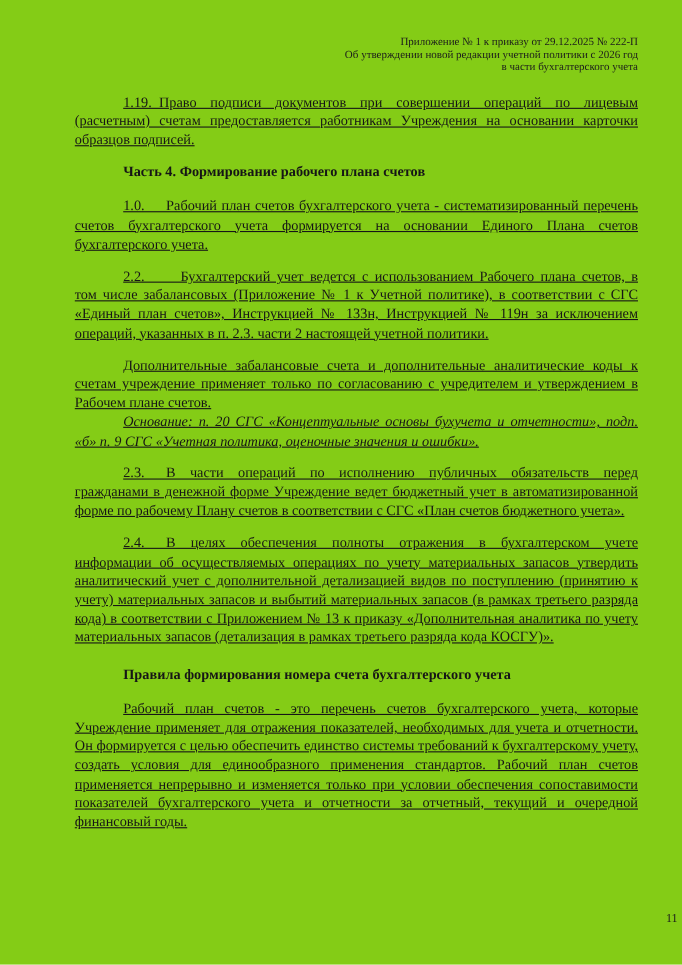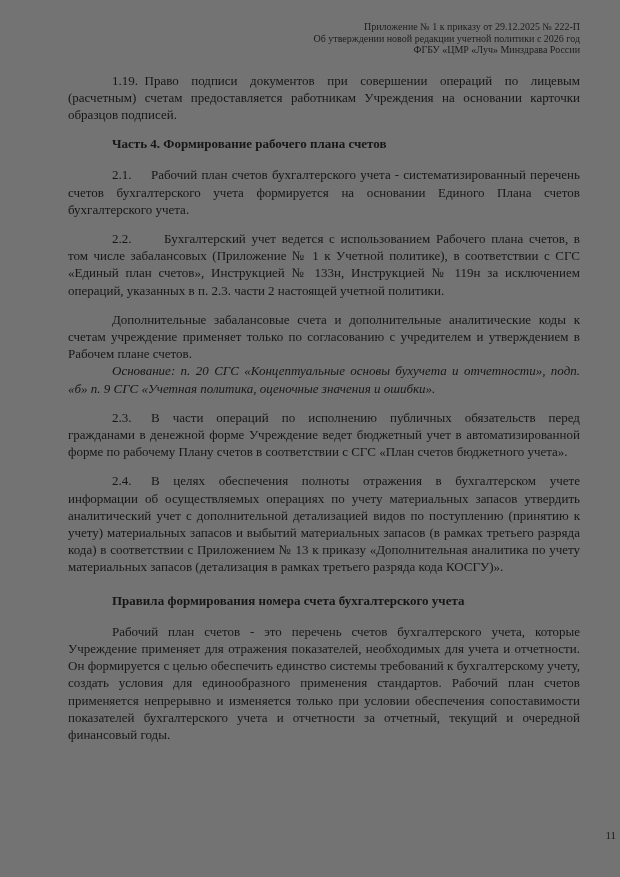--- a/index.html
+++ b/index.html
@@ -5,40 +5,41 @@
   html, body {
     margin: 0;
     padding: 0;
     background: #ffffff;
   }
   .page {
     position: relative;
     width: 620px;
     height: 877px;
     margin: 0 auto;
-    background: #737373;
+    background: #84cc16;
     color: #161616;
     font-family: "Liberation Serif", "DejaVu Serif", serif;
     box-sizing: border-box;
-    padding: 21px 40px 0 68px;
+    padding: 33px 40px 0 68px;
     overflow: hidden;
   }
   .doc-header {
     text-align: right;
     font-size: 10px;
     line-height: 11.5px;
     margin-bottom: 16px;
     color: #1c1c1c;
   }
   .para {
     font-size: 13px;
     line-height: 17.2px;
     text-align: justify;
     text-indent: 44px;
     margin: 0 0 12px 0;
+    text-decoration: underline;
   }
   .para.tight {
     margin-bottom: 0;
   }
   .note {
     font-style: italic;
     margin-top: 0;
   }
   .heading {
     font-size: 13px;
@@ -63,28 +64,28 @@
   }
 </style>
 </head>
 <body>
 
 <div class="page">
 
   <div class="doc-header">
     <div>Приложение № 1 к приказу от 29.12.2025 № 222-П</div>
     <div>Об утверждении новой редакции учетной политики с 2026 год</div>
-    <div>ФГБУ «ЦМР «Луч» Минздрава России</div>
+    <div>в части бухгалтерского учета</div>
   </div>
 
   <p class="para">1.19. Право подписи документов при совершении операций по лицевым (расчетным) счетам предоставляется работникам Учреждения на основании карточки образцов подписей.</p>
 
   <p class="heading">Часть 4. Формирование рабочего плана счетов</p>
 
-  <p class="para">2.1.  Рабочий план счетов бухгалтерского учета - систематизированный перечень счетов бухгалтерского учета формируется на основании Единого Плана счетов бухгалтерского учета.</p>
+  <p class="para">1.0.  Рабочий план счетов бухгалтерского учета - систематизированный перечень счетов бухгалтерского учета формируется на основании Единого Плана счетов бухгалтерского учета.</p>
 
   <p class="para">2.2.   Бухгалтерский учет ведется с использованием Рабочего плана счетов, в том числе забалансовых (Приложение № 1 к Учетной политике), в соответствии с СГС «Единый план счетов», Инструкцией № 133н, Инструкцией № 119н за исключением операций, указанных в п. 2.3. части 2 настоящей учетной политики.</p>
 
   <p class="para tight">Дополнительные забалансовые счета и дополнительные аналитические коды к счетам учреждение применяет только по согласованию с учредителем и утверждением в Рабочем плане счетов.</p>
 
   <p class="para note">Основание: п. 20 СГС «Концептуальные основы бухучета и отчетности», подп. «б» п. 9 СГС «Учетная политика, оценочные значения и ошибки».</p>
 
   <p class="para">2.3.  В части операций по исполнению публичных обязательств перед гражданами в денежной форме Учреждение ведет бюджетный учет в автоматизированной форме по рабочему Плану счетов в соответствии с СГС «План счетов бюджетного учета».</p>
 
   <p class="para">2.4.  В целях обеспечения полноты отражения в бухгалтерском учете информации об осуществляемых операциях по учету материальных запасов утвердить аналитический учет с дополнительной детализацией видов по поступлению (принятию к учету) материальных запасов и выбытий материальных запасов (в рамках третьего разряда кода) в соответствии с Приложением № 13 к приказу «Дополнительная аналитика по учету материальных запасов (детализация в рамках третьего разряда кода КОСГУ)».</p>

